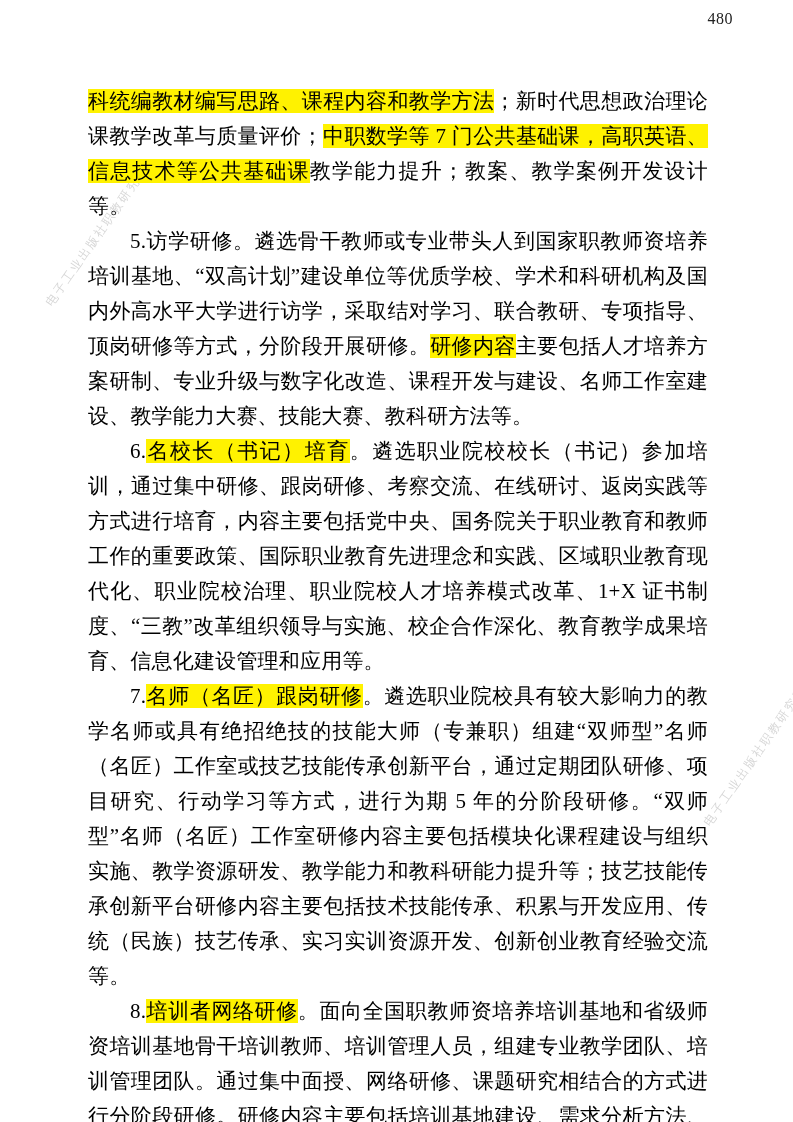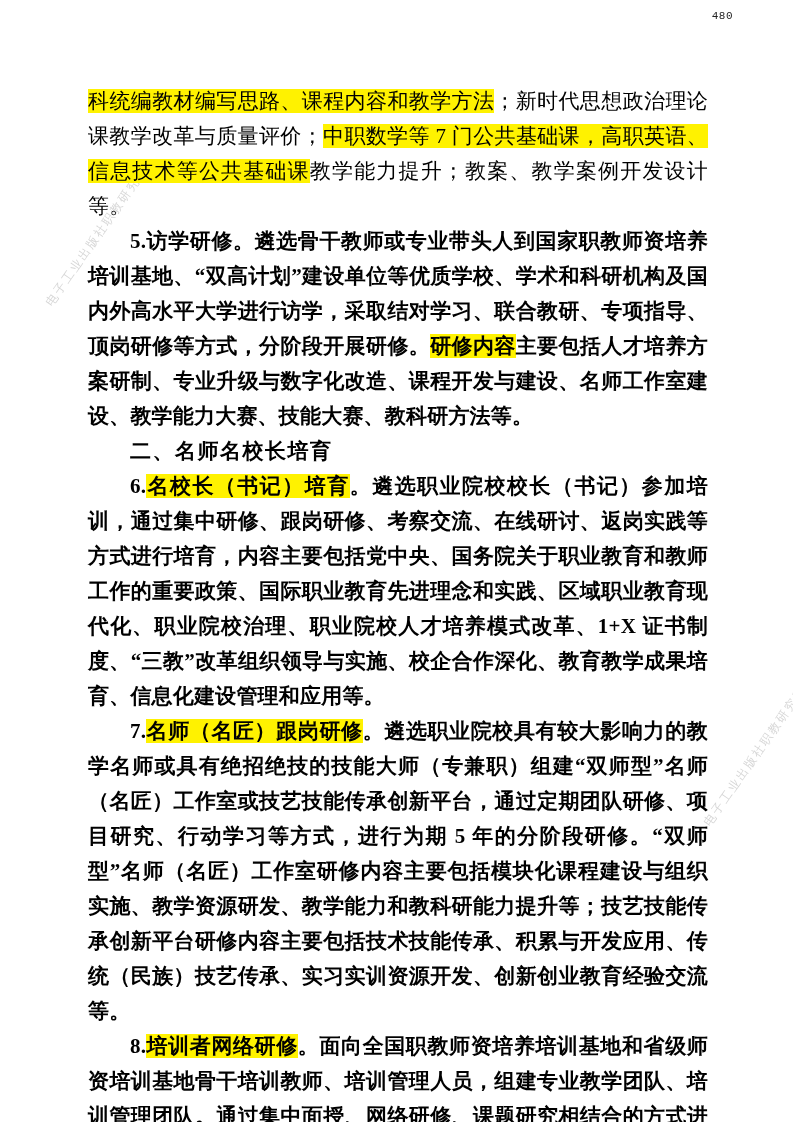--- a/index.html
+++ b/index.html
@@ -18,43 +18,42 @@
   .page {
     position: relative;
     width: 793px;
     height: 1122px;
     box-sizing: border-box;
   }
   .page-number {
     position: absolute;
     top: 10px;
     right: 60px;
-    font-size: 11px;
-    font-family: Liberation Mono, monospace;
+    font-size: 16px;
+    font-family: Liberation Serif, serif;
     color: #222;
     letter-spacing: 0.5px;
   }
   .content {
     position: absolute;
     left: 88px;
     top: 84px;
     width: 620px;
   }
   p {
     margin: 0;
     font-size: 21px;
     line-height: 35px;
     text-align: justify;
     text-justify: inter-ideograph;
     letter-spacing: 0.2px;
     font-family: "Liberation Serif", "DejaVu Serif", serif;
   }
   p.indent {
     text-indent: 2em;
-    font-weight: bold;
   }
   p.heading {
     font-weight: bold;
     text-indent: 2em;
     letter-spacing: 1.5px;
   }
   .hl {
     background: #fff200;
   }
   
@@ -86,19 +85,18 @@
 <div class="page">
 
   <div class="page-number">480</div>
 
   <div class="watermark wm-left">电子工业出版社职教研究所</div>
   <div class="watermark wm-right">电子工业出版社职教研究所</div>
 
   <div class="content" id="body-content">
       <p><span class="hl">科统编教材编写思路、课程内容和教学方法</span><span>；新时代思想政治理论课教学改革与质量评价；</span><span class="hl">中职数学等 7 门公共基础课，高职英语、信息技术等公共基础课</span><span>教学能力提升；教案、教学案例开发设计等。</span></p>
       <p class="indent"><span>5.访学研修。遴选骨干教师或专业带头人到国家职教师资培养培训基地、“双高计划”建设单位等优质学校、学术和科研机构及国内外高水平大学进行访学，采取结对学习、联合教研、专项指导、顶岗研修等方式，分阶段开展研修。</span><span class="hl">研修内容</span><span>主要包括人才培养方案研制、专业升级与数字化改造、课程开发与建设、名师工作室建设、教学能力大赛、技能大赛、教科研方法等。</span></p>
-      <p class="indent heading"><span>二、名师名校长培育</span></p>
       <p class="indent"><span>6.</span><span class="hl">名校长（书记）培育</span><span>。遴选职业院校校长（书记）参加培训，通过集中研修、跟岗研修、考察交流、在线研讨、返岗实践等方式进行培育，内容主要包括党中央、国务院关于职业教育和教师工作的重要政策、国际职业教育先进理念和实践、区域职业教育现代化、职业院校治理、职业院校人才培养模式改革、1+X 证书制度、“三教”改革组织领导与实施、校企合作深化、教育教学成果培育、信息化建设管理和应用等。</span></p>
       <p class="indent"><span>7.</span><span class="hl">名师（名匠）跟岗研修</span><span>。遴选职业院校具有较大影响力的教学名师或具有绝招绝技的技能大师（专兼职）组建“双师型”名师（名匠）工作室或技艺技能传承创新平台，通过定期团队研修、项目研究、行动学习等方式，进行为期 5 年的分阶段研修。“双师型”名师（名匠）工作室研修内容主要包括模块化课程建设与组织实施、教学资源研发、教学能力和教科研能力提升等；技艺技能传承创新平台研修内容主要包括技术技能传承、积累与开发应用、传统（民族）技艺传承、实习实训资源开发、创新创业教育经验交流等。</span></p>
       <p class="indent"><span>8.</span><span class="hl">培训者</span><span class="hl">网络研修</span><span>。面向全国职教师资培养培训基地和省级师资培训基地骨干培训教师、培训管理人员，组建专业教学团队、培训管理团队。通过集中面授、网络研修、课题研究相结合的方式进行分阶段研修。研修内容主要包括培训基地建设、需求分析方法、模块化培训课程设计、绩效考核评估等。</span></p>
     </div>
 
 </div>
 
 </body></html>

